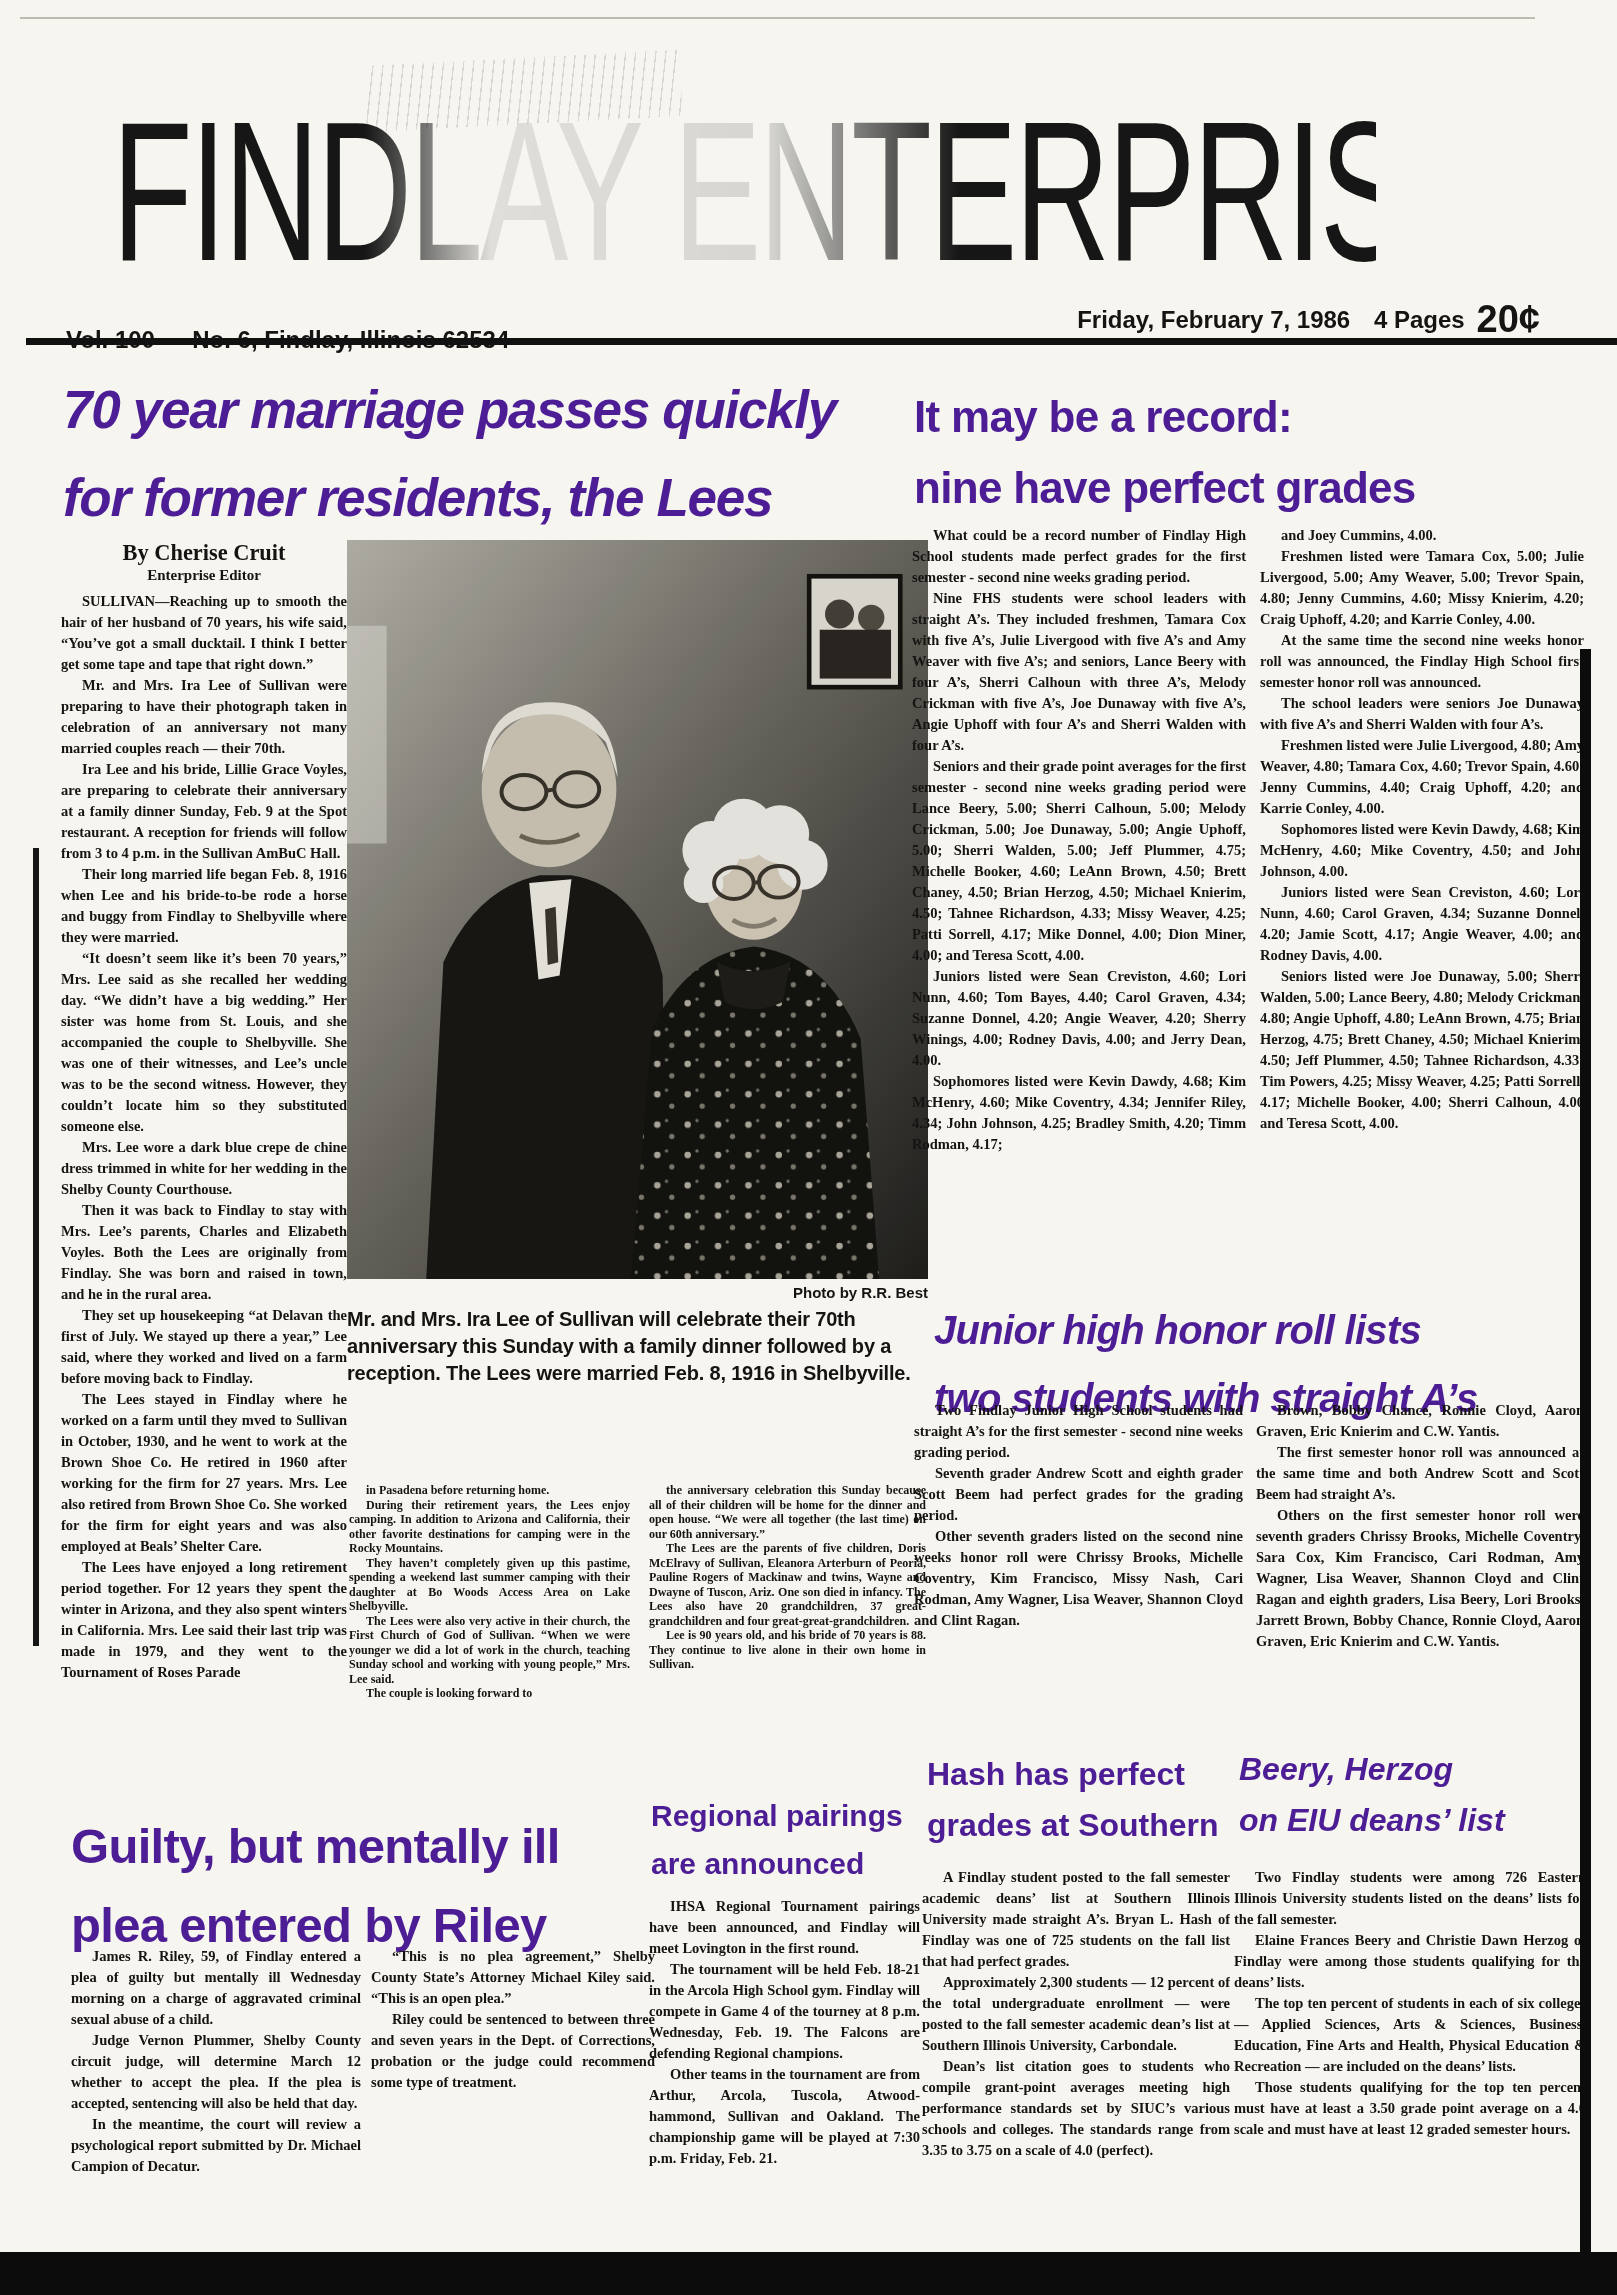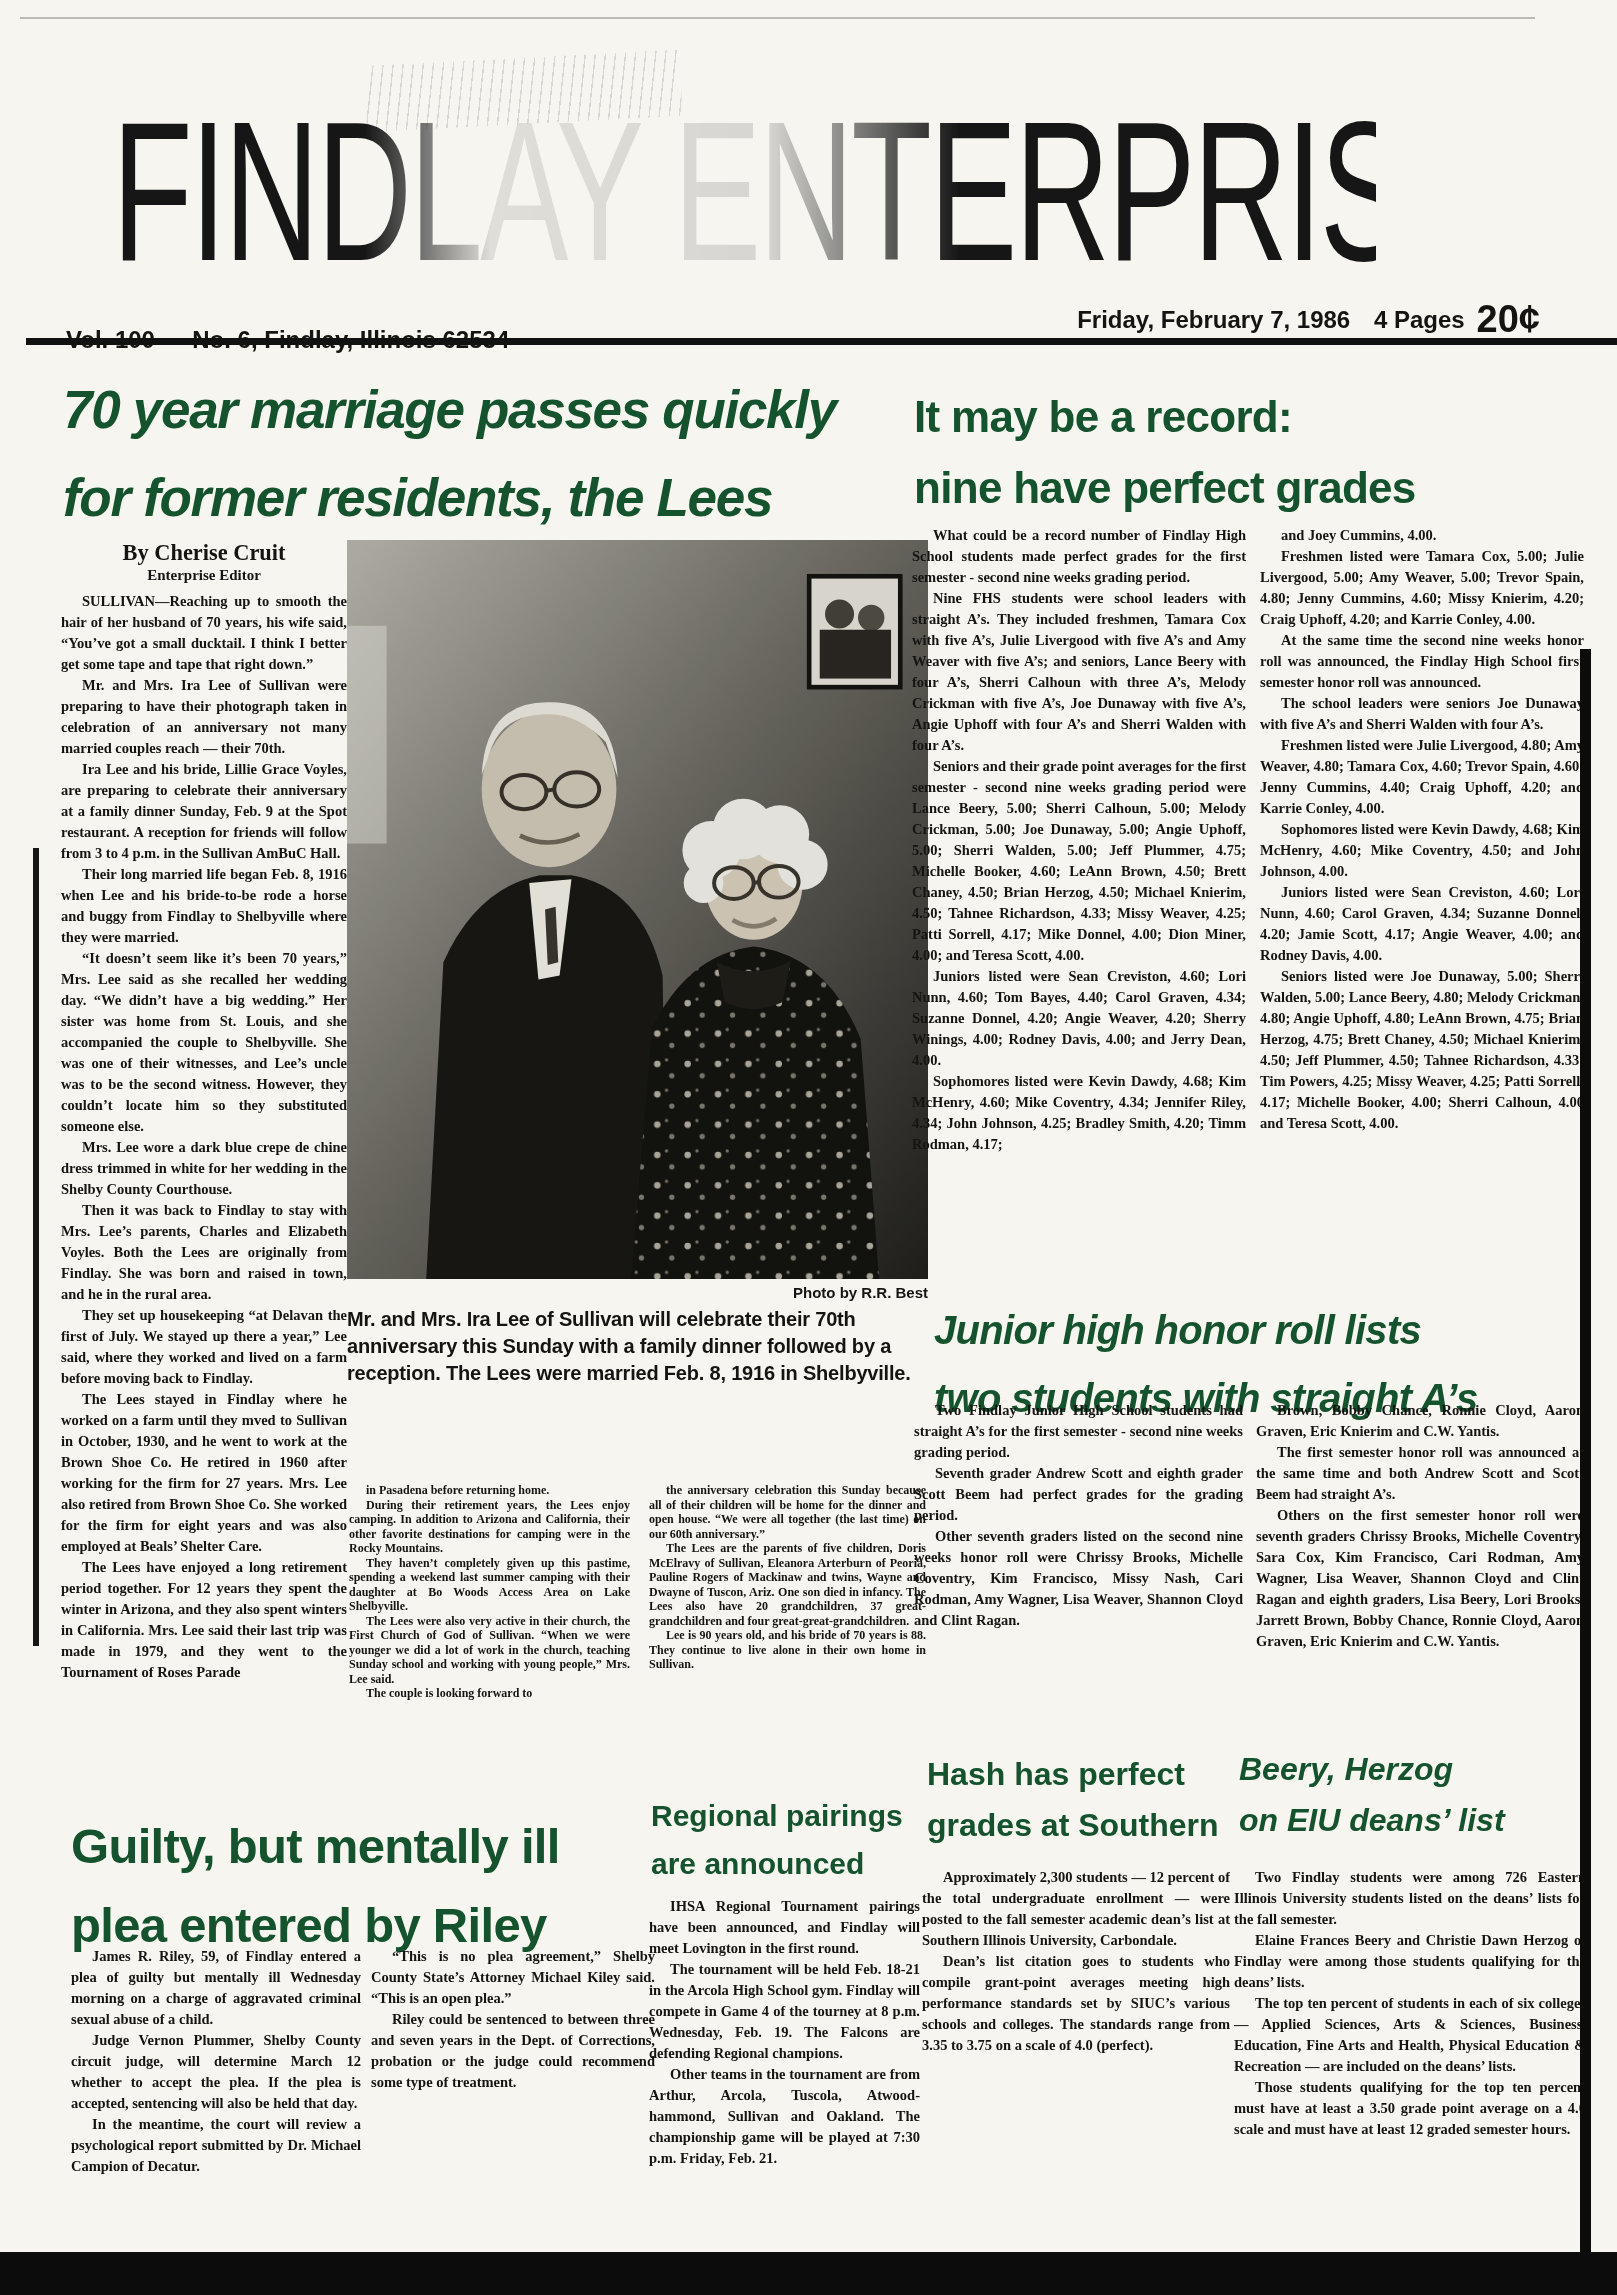--- a/index.html
+++ b/index.html
@@ -29,21 +29,21 @@
   }
   .date-line{
     position:absolute;right:78px;top:298px;text-align:right;
     font-family:"Liberation Sans","DejaVu Sans",sans-serif;font-weight:bold;font-size:24px;
   }
   .date-line .pages{margin-left:17px;}
   .date-line .price{font-size:38px;margin-left:5.3px;vertical-align:-4px;}
   .main-rule{position:absolute;left:26px;top:338px;width:1592px;height:6.6px;background:#111;}
 
   .headline{
-    position:absolute;margin:0;color:#14532d;
+    position:absolute;margin:0;color:#4c1d95;
     font-family:"Liberation Sans","DejaVu Sans",sans-serif;font-weight:bold;
   }
   .headline span{display:block;}
   .hl-marriage{left:63px;top:366px;width:849px;font-size:53px;line-height:88px;font-style:italic;letter-spacing:-1.3px;}
   .hl-record{left:914px;top:381px;width:678px;font-size:44px;line-height:71px;letter-spacing:-0.7px;}
   .hl-junior{left:934px;top:1296px;width:658px;font-size:40px;line-height:68px;font-style:italic;letter-spacing:-0.7px;}
   .hl-riley{left:71px;top:1807px;width:593px;font-size:49px;line-height:79px;letter-spacing:-0.7px;}
   .hl-regional{left:651px;top:1792px;width:270px;font-size:30px;line-height:48px;}
   .hl-hash{left:927px;top:1749px;width:309px;font-size:32px;line-height:51px;}
   .hl-eiu{left:1239px;top:1744px;width:356px;font-size:32px;line-height:51px;font-style:italic;}
@@ -246,20 +246,21 @@
       <p>IHSA Regional Tournament pairings have been announced, and Findlay will meet Lovington in the first round.</p>
       <p>The tournament will be held Feb. 18-21 in the Arcola High School gym. Findlay will compete in Game 4 of the tourney at 8 p.m. Wednesday, Feb. 19. The Falcons are defending Regional champions.</p>
       <p>Other teams in the tournament are from Arthur, Arcola, Tuscola, Atwood-hammond, Sullivan and Oakland. The championship game will be played at 7:30 p.m. Friday, Feb. 21.</p>
     </div>
 
   <h2 class="headline hl-hash">
     <span>Hash has perfect</span>
     <span>grades at Southern</span>
   </h2>
   <div class="body col-hash">
+      <p>A Findlay student posted to the fall semester academic deans’ list at Southern Illinois University made straight A’s. Bryan L. Hash of Findlay was one of 725 students on the fall list that had perfect grades.</p>
       <p>Approximately 2,300 students — 12 percent of the total undergraduate enrollment — were posted to the fall semester academic dean’s list at Southern Illinois University, Carbondale.</p>
       <p>Dean’s list citation goes to students who compile grant-point averages meeting high performance standards set by SIUC’s various schools and colleges. The standards range from 3.35 to 3.75 on a scale of 4.0 (perfect).</p>
     </div>
 
   <h2 class="headline hl-eiu">
     <span>Beery, Herzog</span>
     <span>on EIU deans’ list</span>
   </h2>
   <div class="body col-eiu">
       <p>Two Findlay students were among 726 Eastern Illinois University students listed on the deans’ lists for the fall semester.</p>

